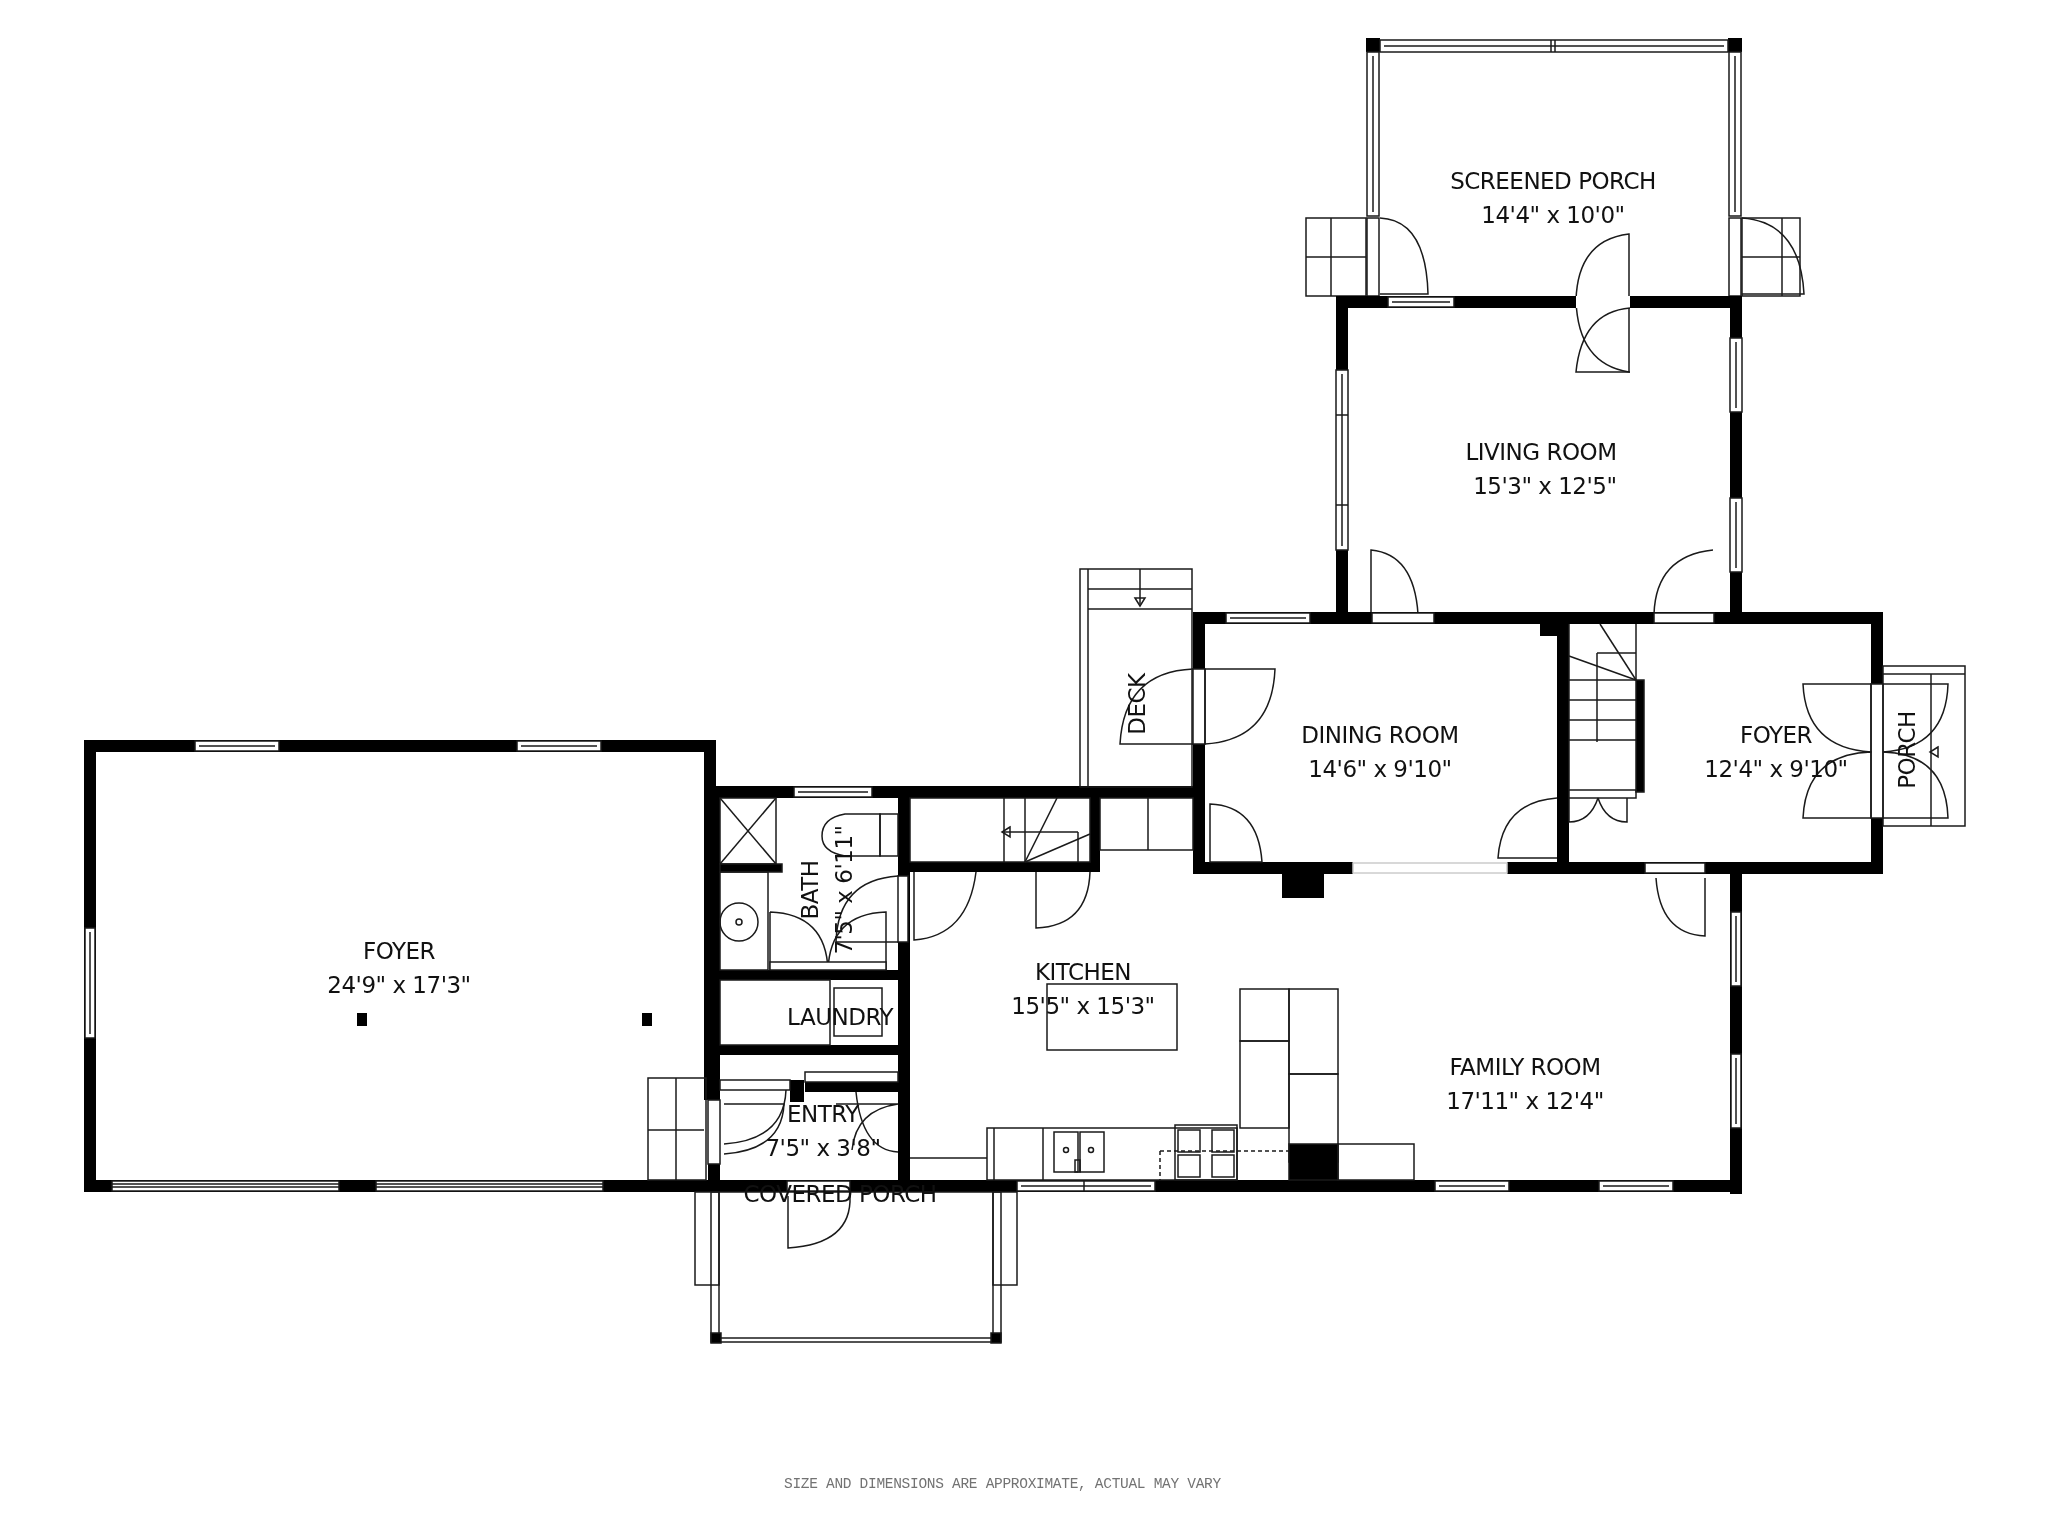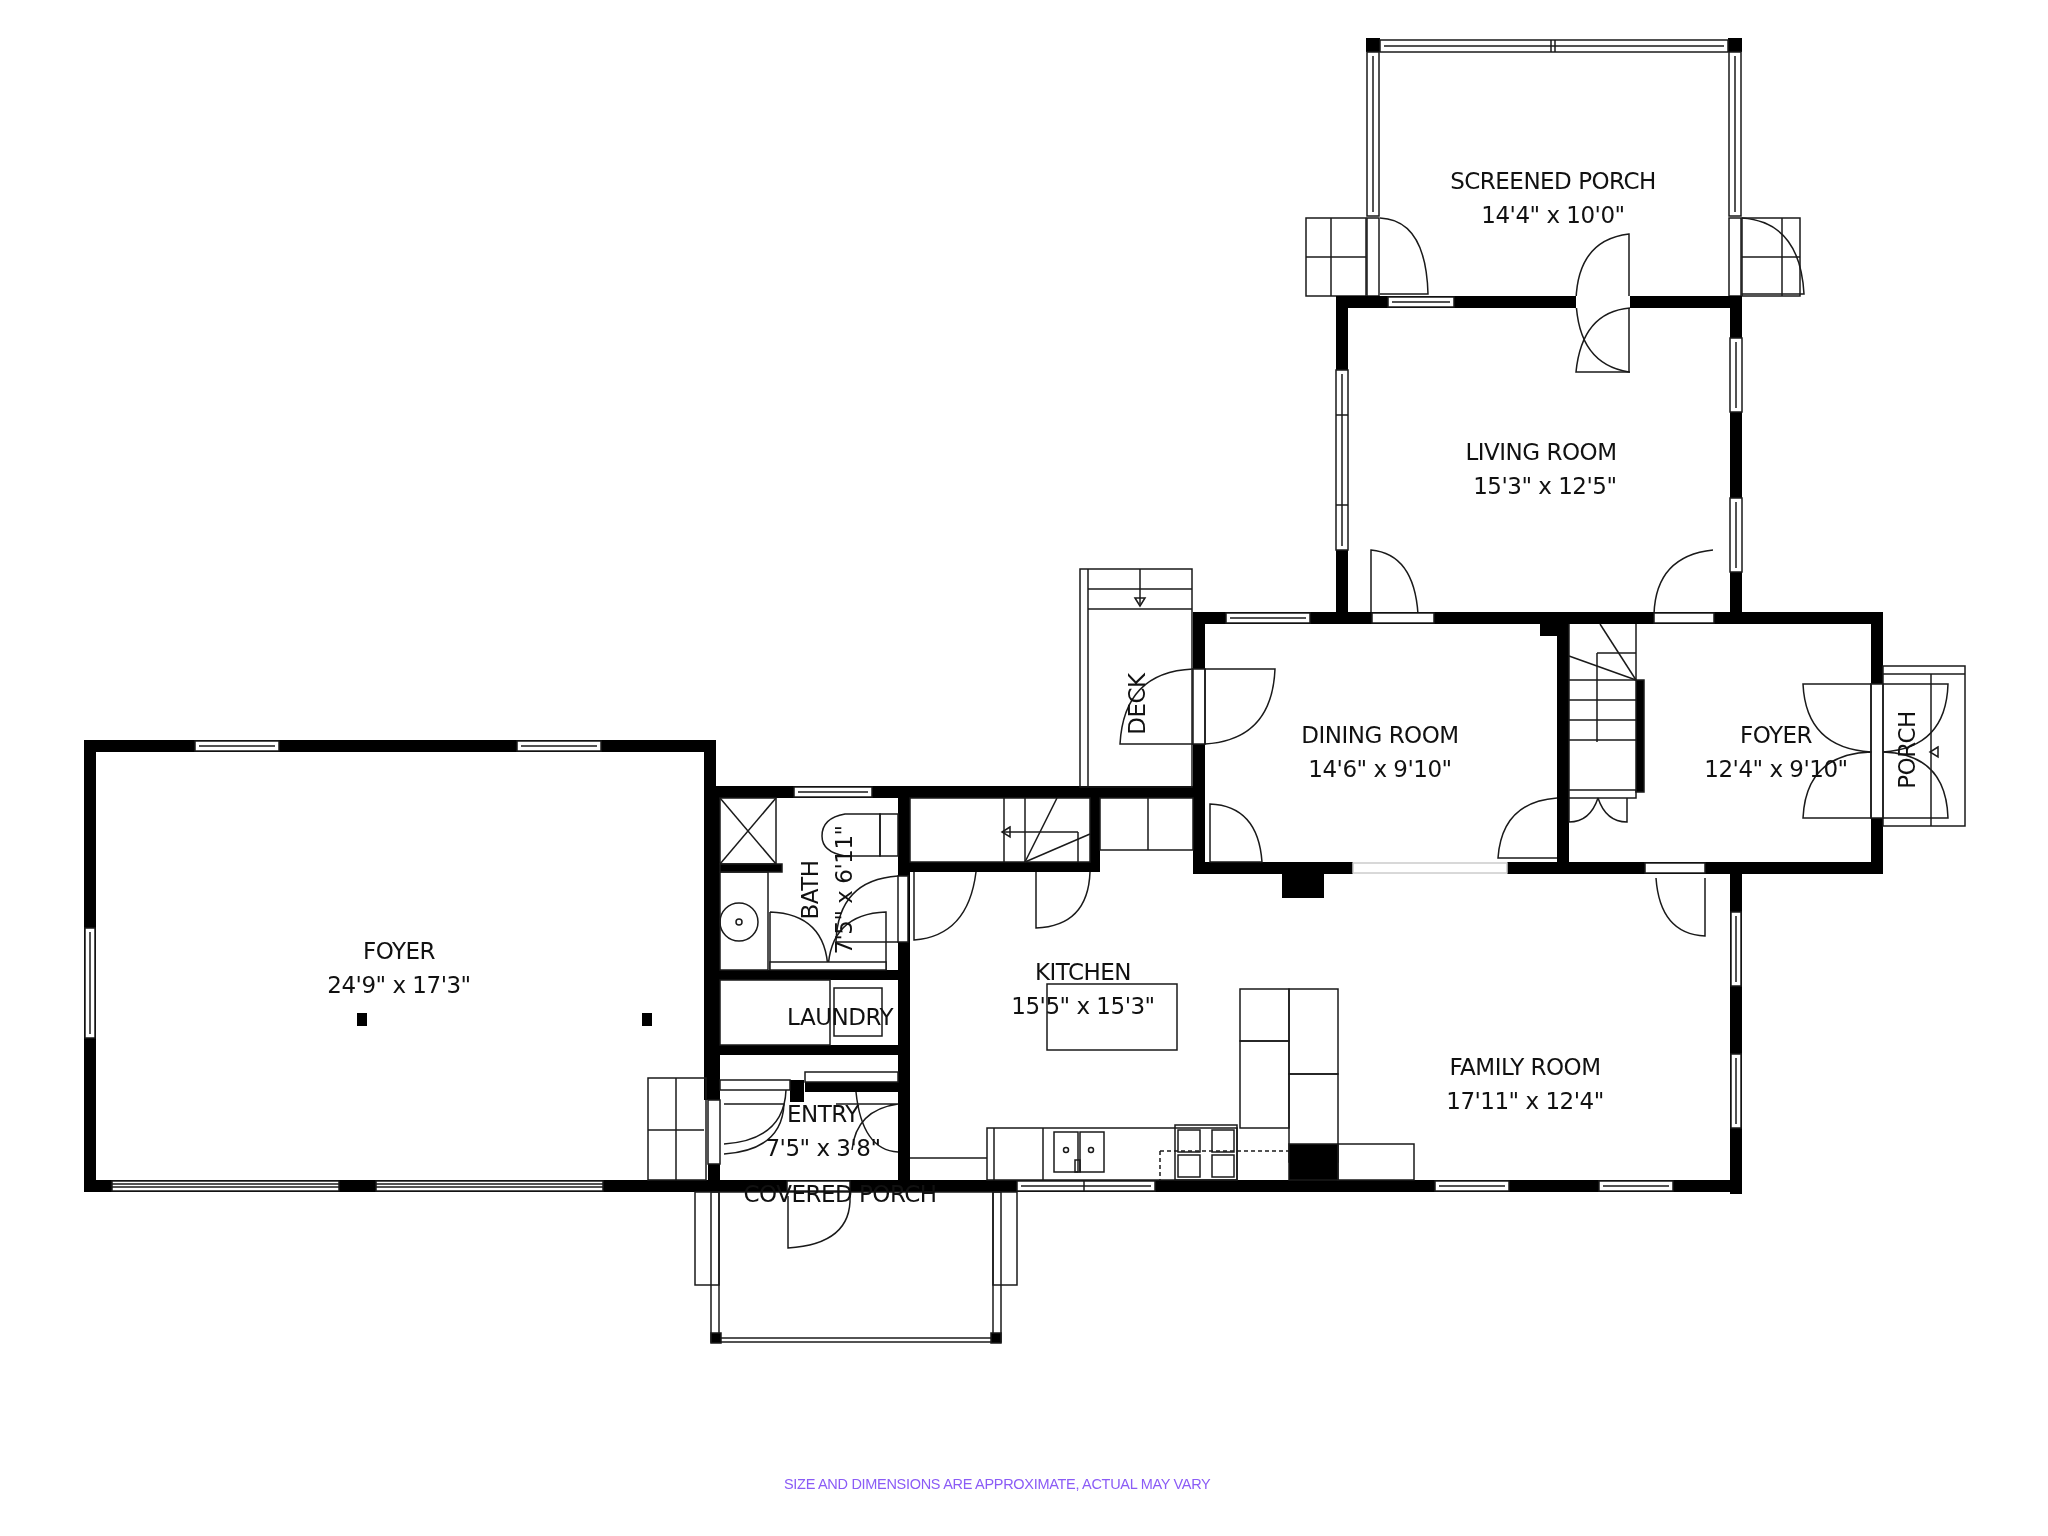--- a/index.html
+++ b/index.html
@@ -4,22 +4,22 @@
 <style>
   html, body { margin: 0; padding: 0; background: #ffffff; }
   body { width: 2048px; height: 1536px; position: relative; overflow: hidden;
          font-family: "DejaVu Sans", sans-serif; }
   #plan { position: absolute; left: 0; top: 0; }
   .room-label { position: absolute; text-align: center; color: #111;
                 font-family: "DejaVu Sans", sans-serif; font-size: 23px; line-height: 34px;
                 letter-spacing: -0.5px; white-space: nowrap; transform: translateX(-50%); }
   .room-label .dim { display: block; }
   .rot { transform: translate(-50%, -50%) rotate(-90deg); }
-  .disclaimer { position: absolute; left: 784px; top: 1476px; font-size: 14.5px; color: #8b5cf6;
-                letter-spacing: -0.3px; font-family: Liberation Sans, sans-serif; white-space: nowrap; }
+  .disclaimer { position: absolute; left: 784px; top: 1476px; font-size: 14.5px; color: #737373;
+                letter-spacing: -0.3px; font-family: Liberation Mono, monospace; white-space: nowrap; }
 </style>
 </head>
 <body>
 
 <svg id="plan" width="2048" height="1536" viewBox="0 0 2048 1536" xmlns="http://www.w3.org/2000/svg">
   <g fill="none" stroke="#1a1a1a" stroke-width="1.5">
 
     <g>
 
       <rect x="1366" y="38" width="14" height="14" fill="#000" stroke="none"></rect>

